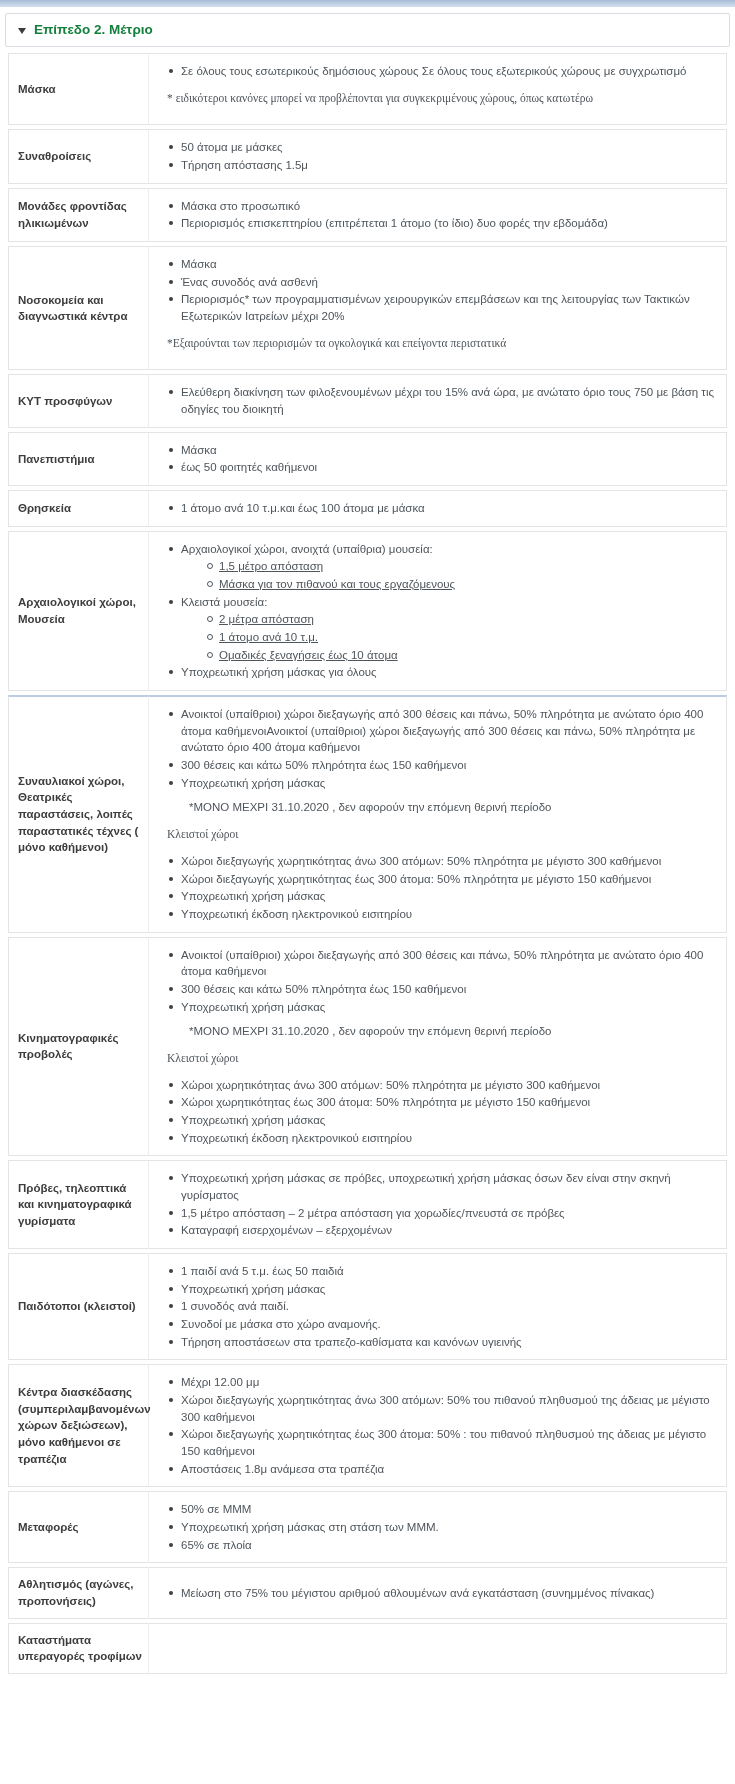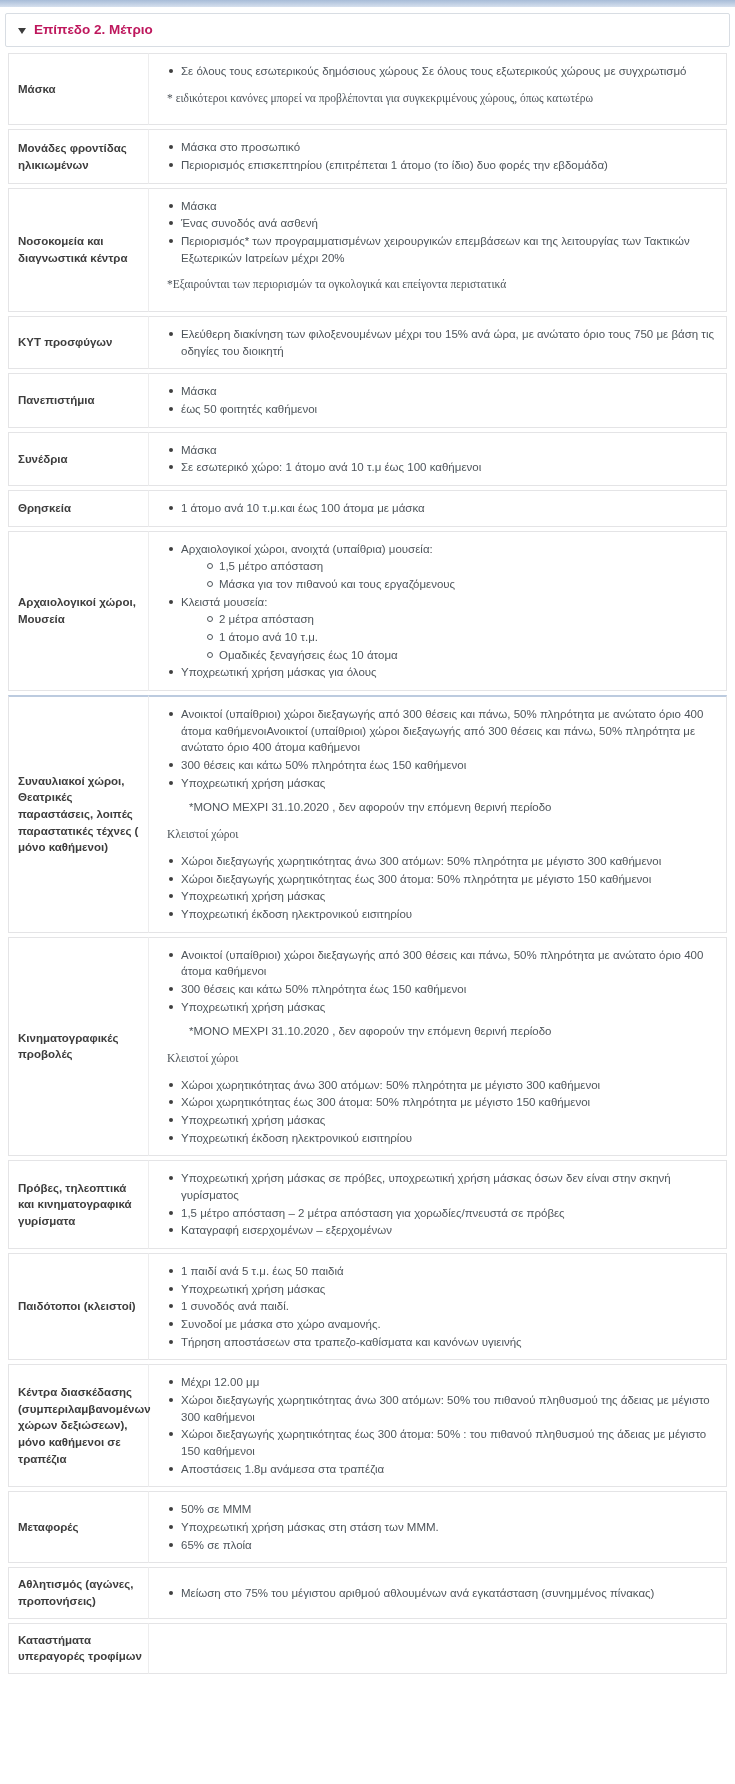--- a/index.html
+++ b/index.html
@@ -28,21 +28,21 @@
     border-left: 4px solid transparent;
     border-right: 4px solid transparent;
     border-top: 6px solid #3c3c3c;
     display: inline-block;
     margin-top: 2px;
   }
   .panel-title {
     margin-left: 8px;
     font-size: 13.5px;
     font-weight: bold;
-    color: #be185d;
+    color: #15803d;
   }
   table.measures {
     border-collapse: separate;
     border-spacing: 0 4px;
     margin: 2px 8px 0 8px;
     width: 719px;
     table-layout: fixed;
   }
   td {
     background: #ffffff;
@@ -69,21 +69,21 @@
   }
   tr.sep td { border-top: 2px solid #bccbdf; }
   .it { position: relative; padding-left: 14px; margin: 1px 0; }
   .it .mk {
     position: absolute;
     left: 2px; top: 6px;
     width: 4px; height: 4px;
     border-radius: 50%;
     background: #3f3f3f;
   }
-  .it.sub { margin-left: 38px; }
+  .it.sub { margin-left: 38px; text-decoration: underline; }
   .it.sub .mk {
     background: transparent;
     border: 1px solid #4e555b;
     width: 4px; height: 4px;
     top: 5px;
   }
   .it.para { padding-left: 0; margin: 10px 0 10px 0; font-family: Liberation Serif, serif; }
   .it.note { margin: 8px; }
 </style>
 </head>
@@ -99,20 +99,27 @@
 <table class="measures">
   <tbody>
       <tr>
         <td class="label">Μάσκα</td>
         <td class="content">
           <div class="it b"><span class="mk"></span><span class="tx">Σε όλους τους εσωτερικούς δημόσιους χώρους Σε όλους τους εξωτερικούς χώρους με συγχρωτισμό</span></div>
           <div class="it para"><span class="tx">* ειδικότεροι κανόνες μπορεί να προβλέπονται για συγκεκριμένους χώρους, όπως κατωτέρω</span></div>
         </td>
       </tr>
       <tr>
+        <td class="label">Συναθροίσεις</td>
+        <td class="content">
+          <div class="it b"><span class="mk"></span><span class="tx">50 άτομα με μάσκες</span></div>
+          <div class="it b"><span class="mk"></span><span class="tx">Τήρηση απόστασης 1.5μ</span></div>
+        </td>
+      </tr>
+      <tr>
         <td class="label">Μονάδες φροντίδας ηλικιωμένων</td>
         <td class="content">
           <div class="it b"><span class="mk"></span><span class="tx">Μάσκα στο προσωπικό</span></div>
           <div class="it b"><span class="mk"></span><span class="tx">Περιορισμός επισκεπτηρίου (επιτρέπεται 1 άτομο (το ίδιο) δυο φορές την εβδομάδα)</span></div>
         </td>
       </tr>
       <tr>
         <td class="label">Νοσοκομεία και διαγνωστικά κέντρα</td>
         <td class="content">
           <div class="it b"><span class="mk"></span><span class="tx">Μάσκα</span></div>
@@ -125,27 +132,20 @@
         <td class="label">ΚΥΤ προσφύγων</td>
         <td class="content">
           <div class="it b"><span class="mk"></span><span class="tx">Ελεύθερη διακίνηση των φιλοξενουμένων μέχρι του 15% ανά ώρα, με ανώτατο όριο τους 750 με βάση τις οδηγίες του διοικητή</span></div>
         </td>
       </tr>
       <tr>
         <td class="label">Πανεπιστήμια</td>
         <td class="content">
           <div class="it b"><span class="mk"></span><span class="tx">Μάσκα</span></div>
           <div class="it b"><span class="mk"></span><span class="tx">έως 50 φοιτητές καθήμενοι</span></div>
-        </td>
-      </tr>
-      <tr>
-        <td class="label">Συνέδρια</td>
-        <td class="content">
-          <div class="it b"><span class="mk"></span><span class="tx">Μάσκα</span></div>
-          <div class="it b"><span class="mk"></span><span class="tx">Σε εσωτερικό χώρο: 1 άτομο ανά 10 τ.μ έως 100 καθήμενοι</span></div>
         </td>
       </tr>
       <tr>
         <td class="label">Θρησκεία</td>
         <td class="content">
           <div class="it b"><span class="mk"></span><span class="tx">1 άτομο ανά 10 τ.μ.και έως 100 άτομα με μάσκα</span></div>
         </td>
       </tr>
       <tr>
         <td class="label">Αρχαιολογικοί χώροι, Μουσεία</td>

